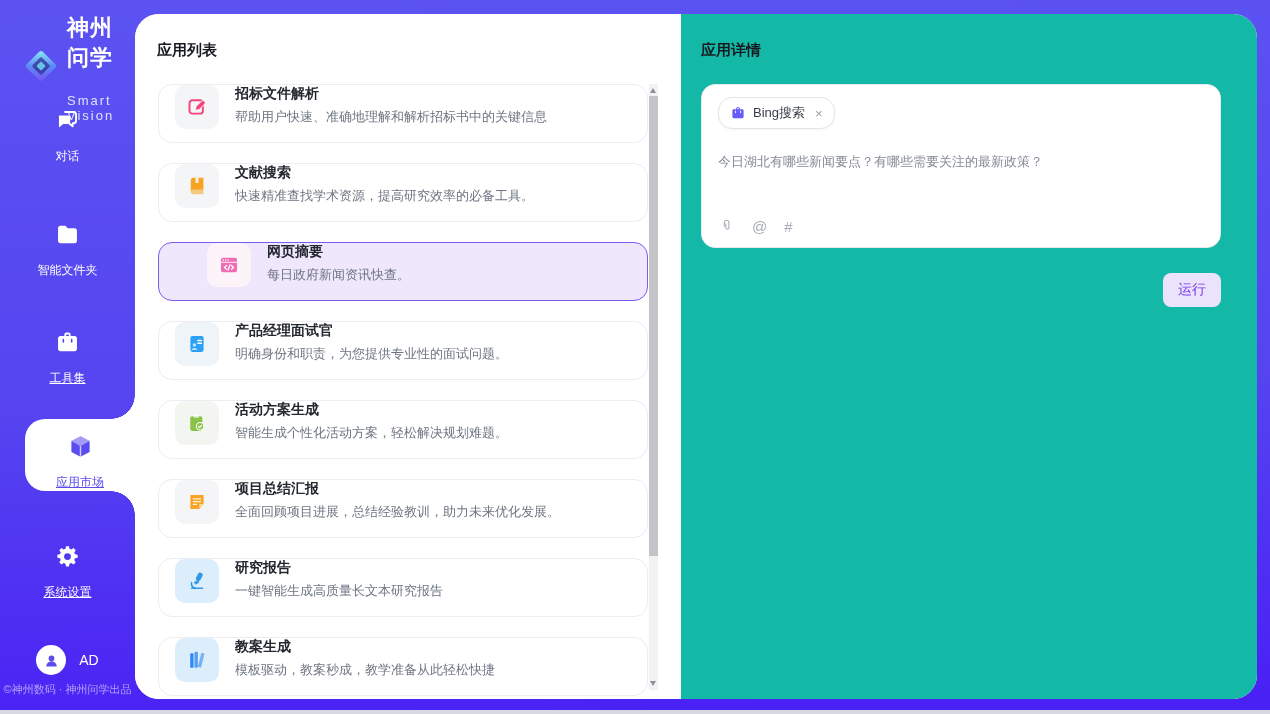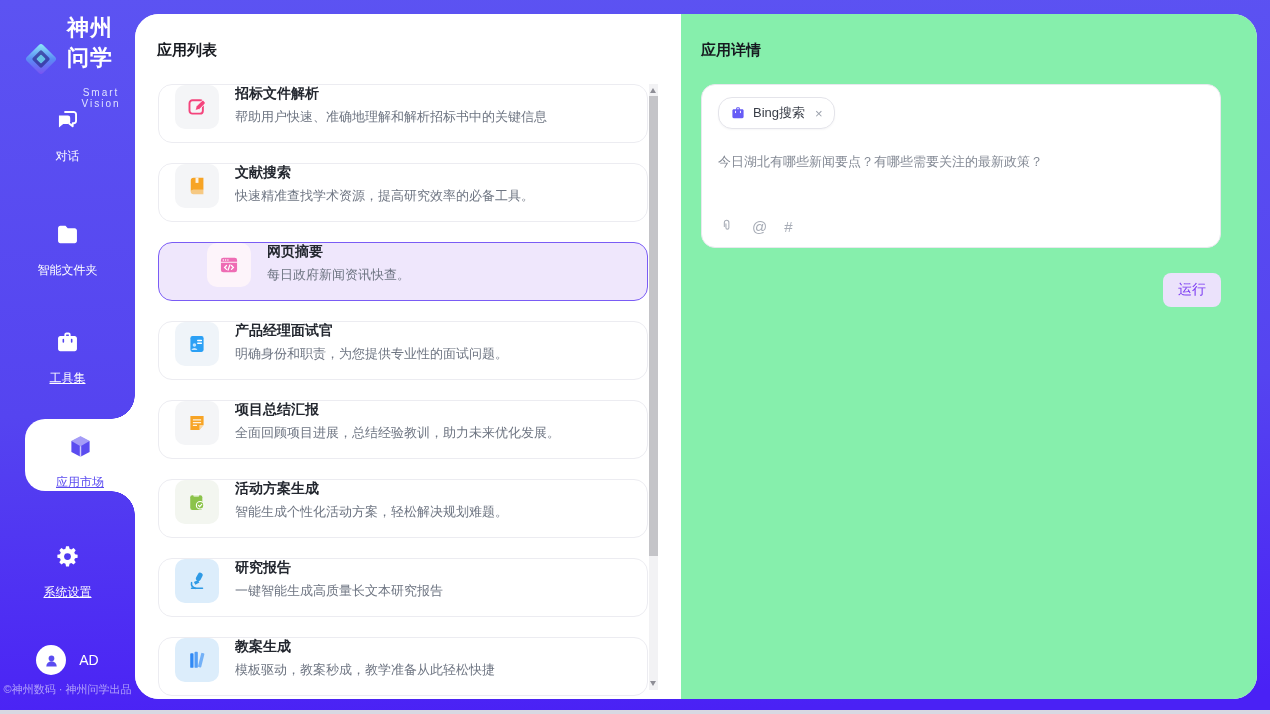--- a/index.html
+++ b/index.html
@@ -9,21 +9,21 @@
     font-family:"Liberation Sans","DejaVu Sans",sans-serif;
     background:linear-gradient(178deg, var(--bg-top,#5C53F2) 0%, #5544F0 55%, var(--bg-bottom,#4A21F5) 97%);
   }
   body::after { content:''; position:absolute; left:0; right:0; bottom:0; height:4px; background:#d8d8e2; }
 
   
   .sidebar { position:absolute; left:0; top:0; width:135px; height:100%; }
   .logo { position:absolute; left:22px; top:13px; display:flex; align-items:center; gap:7px; }
   .logo svg { width:38px; height:38px; }
   .logo-cn { font-size:22px; font-weight:bold; color:#fff; letter-spacing:1px; }
-  .logo-en { font-size:10px; color:#dfe2ff; letter-spacing:2px; margin-top:14px;text-align:center; }
+  .logo-en { font-size:13px; color:#dfe2ff; letter-spacing:2px; margin-top:20px; }
 
   .nav-item { position:absolute; left:0; width:135px; text-align:center; color:#fff; cursor:pointer; }
   .nav-icon { display:block; }
   .nav-icon svg { width:27px; height:27px; }
   .nav-label { display:block; font-size:12px; margin-top:10px; }
   .nav-item.u .nav-label { text-decoration:underline;font-family:Liberation Serif, serif; }
   .nav-chat { top:107px; }
   .nav-smart-folders { top:221px; }
   .nav-toolset { top:329px; }
   .nav-app-market { top:419px; }
@@ -57,21 +57,21 @@
   .card-text { margin-left:16px; overflow:hidden; }
   .card-name { font-size:14px; font-weight:bold; color:#23272f; }
   .card-desc { font-size:13px; color:#6e7582; margin-top:5px; white-space:nowrap; }
 
   .scrollbar { position:absolute; left:514px; top:70px; width:9px; bottom:9px; background:#f2f2f4; cursor:pointer; }
   .sb-thumb { position:absolute; left:0; top:12px; width:9px; height:460px; background:#c4c4c8; }
   .sb-arrow { position:absolute; left:1px; width:0; height:0; border-left:3.5px solid transparent; border-right:3.5px solid transparent; }
   .sb-up { top:4px; border-bottom:5px solid #8e8e96; }
   .sb-down { bottom:4px; border-top:5px solid #8e8e96; }
 
-  .detail-pane { flex:1; background:#86efac; padding:27px 36px 0 20px; }
+  .detail-pane { flex:1; background:#14b8a6; padding:27px 36px 0 20px; }
   .detail-card { margin-top:24px; width:520px; height:164px; background:#fff; border:1px solid #e8e8ee; border-radius:14px; padding:12px 16px; position:relative; }
   .tag { display:inline-flex; align-items:center; height:32px; padding:0 11px; border:1px solid #e4e4ea; border-radius:14px; background:#fff; gap:7px; cursor:default; box-shadow:0 1px 2px rgba(20,20,40,0.04); }
   .tag-icon { display:flex; color:#675CF6; --tick:#ffffff; }
   .tag-icon svg { width:16px; height:16px; }
   .tag-label { font-size:13px; color:#373c46; }
   .tag-x { color:#9ba1ac; font-size:13px; margin-left:3px; cursor:pointer; }
   .query { margin-top:23px; font-size:13px; color:#848a95; line-height:1.5; cursor:text; }
   .attach-row { position:absolute; left:17px; bottom:13px; display:flex; gap:17px; align-items:center; color:#a7acb6; }
   .attach-row svg { width:16px; height:16px; display:block; }
   .glyph-btn { font-size:15px; cursor:pointer; line-height:1; }
@@ -215,45 +215,45 @@
               <path d="M5.9 18.6a3.5 3.5 0 0 1 6.6 0z" fill="#bfe3ff"></path>
             </svg>
           </span>
     <span class="card-text">
       <span class="card-name" style="display:block">产品经理面试官</span>
       <span class="card-desc" style="display:block">明确身份和职责，为您提供专业性的面试问题。</span>
     </span>
   </div>
 
   <div class="app-card">
-    <span class="tile" style="background: rgb(244, 245, 247); color: rgb(247, 164, 37);">
-            <svg viewBox="0 0 24 24">
-              <path d="M4.8 4.4h14.4v9.8l-4.6 5.4H4.8z" fill="currentColor"></path>
-              <path d="M14.6 19.6v-5.4h4.6z" fill="#fff" opacity="0.55"></path>
-              <path d="M8 8.6h8M8 11.6h8M8 14.6h3.5" stroke="#fff" stroke-width="1.2" stroke-linecap="round" opacity="0.85"></path>
-            </svg>
-          </span>
-    <span class="card-text">
-      <span class="card-name" style="display:block">项目总结汇报</span>
-      <span class="card-desc" style="display:block">全面回顾项目进展，总结经验教训，助力未来优化发展。</span>
-    </span>
-  </div>
-
-  <div class="app-card">
     <span class="tile" style="background: rgb(243, 246, 240); color: rgb(139, 195, 74);">
             <svg viewBox="0 0 24 24">
               <rect x="4.6" y="4.6" width="13.2" height="16" rx="2.2" fill="currentColor"></rect>
               <rect x="8" y="2.8" width="6.4" height="3.6" rx="1.2" fill="#fff" opacity="0.7"></rect>
               <circle cx="15.4" cy="15.6" r="4.1" fill="currentColor" stroke="#fff" stroke-width="1.2"></circle>
               <path d="M13.6 15.7l1.3 1.3 2.2-2.5" stroke="#fff" stroke-width="1.3" fill="none" stroke-linecap="round"></path>
             </svg>
           </span>
     <span class="card-text">
       <span class="card-name" style="display:block">活动方案生成</span>
       <span class="card-desc" style="display:block">智能生成个性化活动方案，轻松解决规划难题。</span>
+    </span>
+  </div>
+
+  <div class="app-card">
+    <span class="tile" style="background: rgb(244, 245, 247); color: rgb(247, 164, 37);">
+            <svg viewBox="0 0 24 24">
+              <path d="M4.8 4.4h14.4v9.8l-4.6 5.4H4.8z" fill="currentColor"></path>
+              <path d="M14.6 19.6v-5.4h4.6z" fill="#fff" opacity="0.55"></path>
+              <path d="M8 8.6h8M8 11.6h8M8 14.6h3.5" stroke="#fff" stroke-width="1.2" stroke-linecap="round" opacity="0.85"></path>
+            </svg>
+          </span>
+    <span class="card-text">
+      <span class="card-name" style="display:block">项目总结汇报</span>
+      <span class="card-desc" style="display:block">全面回顾项目进展，总结经验教训，助力未来优化发展。</span>
     </span>
   </div>
 
   <div class="app-card">
     <span class="tile" style="background: rgb(220, 237, 251); color: rgb(46, 154, 229);">
             <svg viewBox="0 0 24 24">
               <g fill="none" stroke="currentColor" stroke-width="1.7" stroke-linecap="round">
                 <path d="M6 20h12"></path>
                 <path d="M10.5 20c-3.2-.8-5-3.2-4.4-6.2"></path>
               </g>

